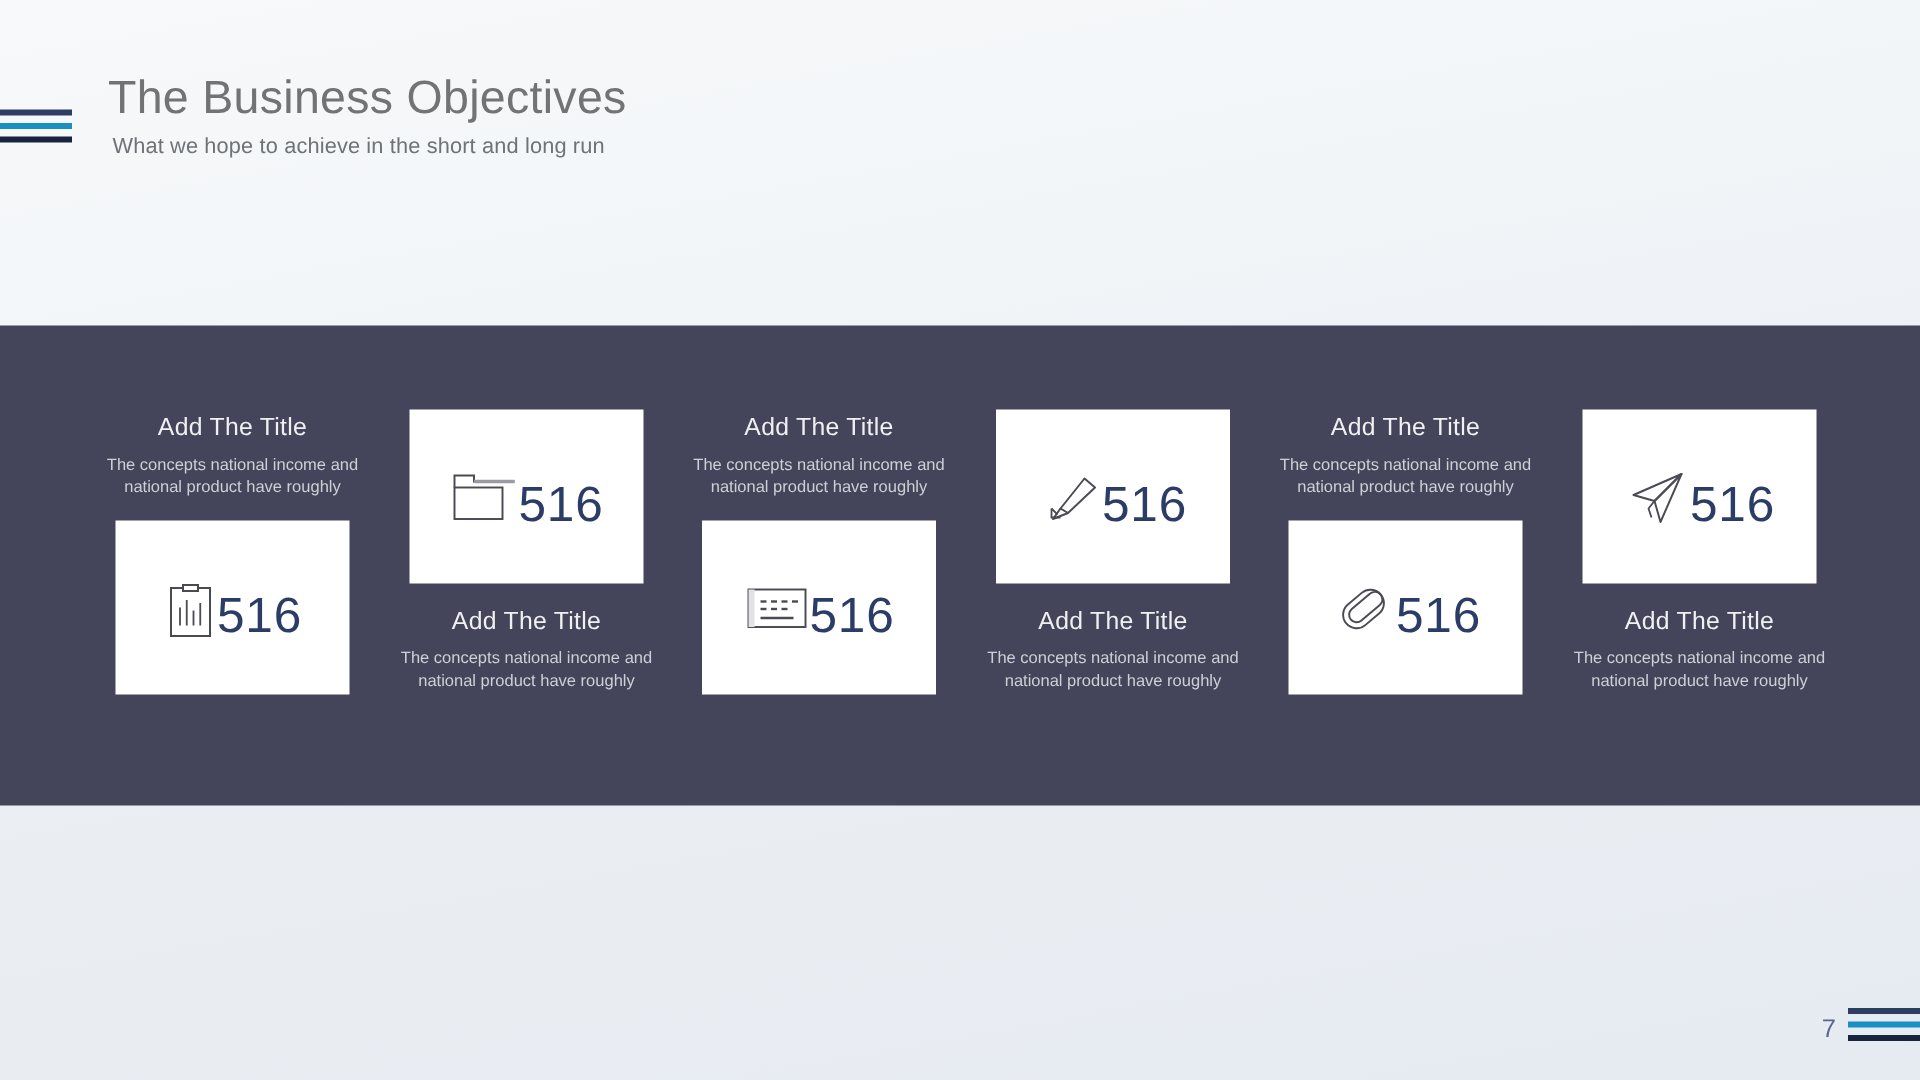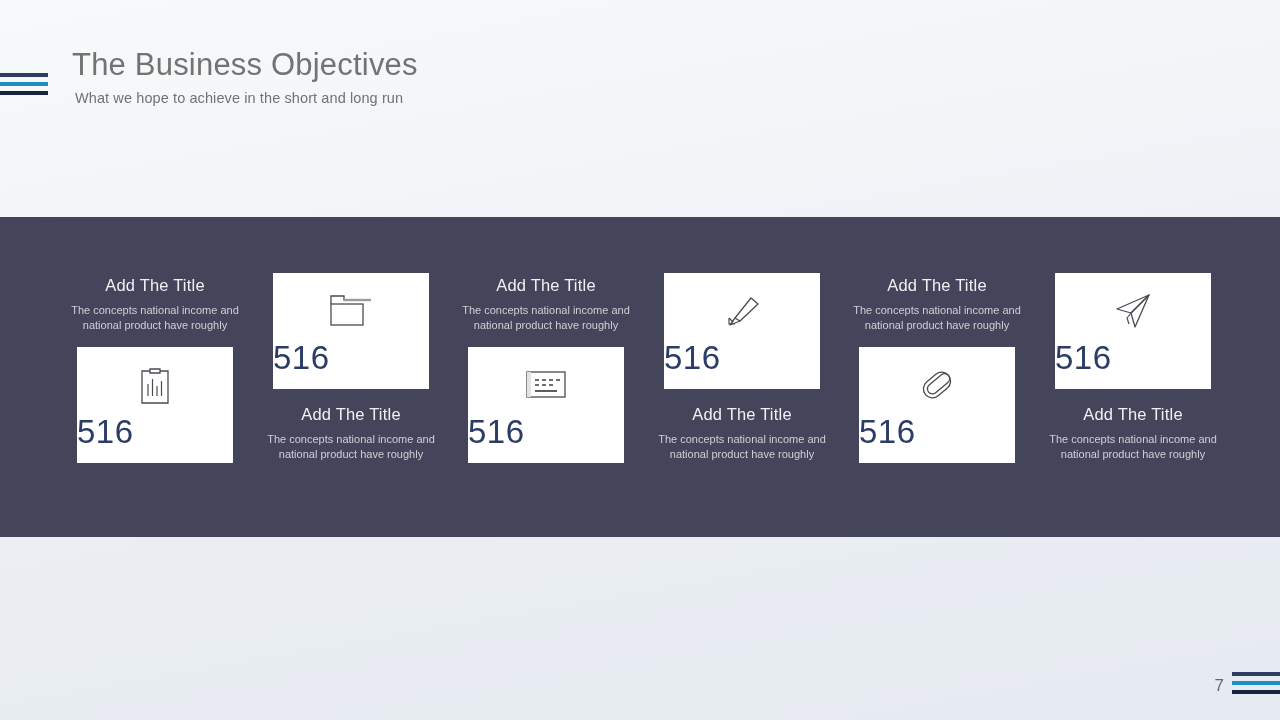--- a/index.html
+++ b/index.html
@@ -103,21 +103,22 @@
     line-height: 1.35;
     margin: 7px 0 0 0;
     padding: 0 8px;
   }
 
   .card {
     width: 156px;
     height: 116px;
     background: #ffffff;
     display: flex;
-    flex-direction: column;
+    flex-direction: row;
+    align-items: center;
     justify-content: center;
     box-sizing: border-box;
   }
   .card-icon {
     height: 42px;
     display: flex;
     align-items: center;
     justify-content: center;
     margin-top: 2px;
   }

